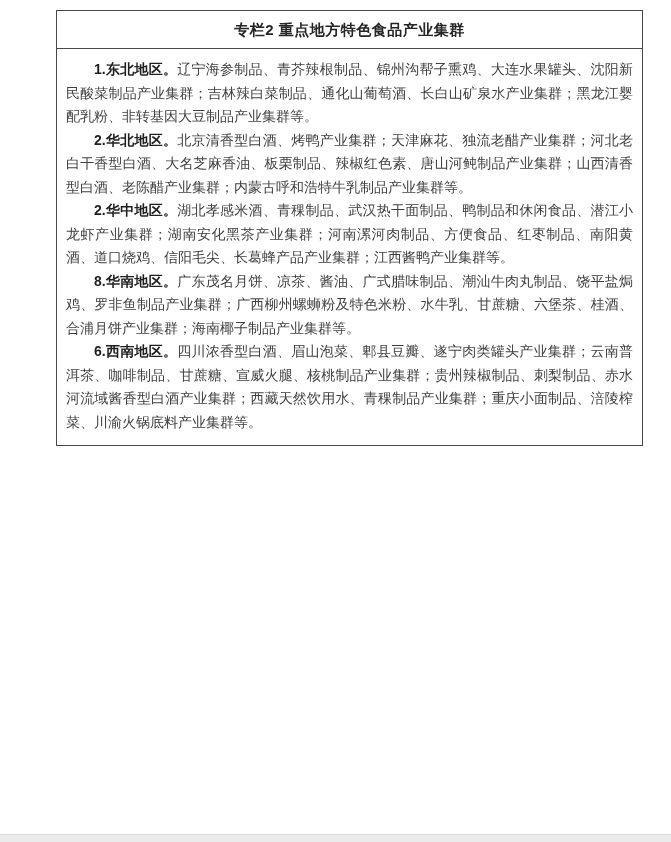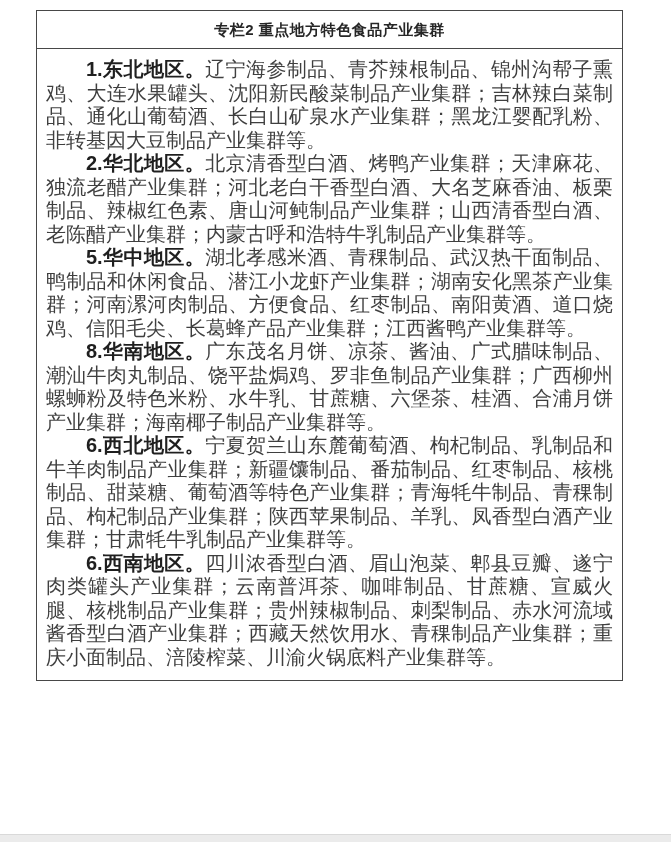--- a/index.html
+++ b/index.html
@@ -16,21 +16,21 @@
   }
   .page {
     position: absolute;
     left: 0; top: 0;
     width: 671px;
     height: 842px;
     background: #ffffff;
   }
   .box {
     position: absolute;
-    left: 36px;
+    left: 56px;
     top: 10px;
     width: 587px;
     box-sizing: border-box;
     border: 1px solid #474747;
     background: #ffffff;
   }
   .box-title {
     height: 37px;
     line-height: 37px;
     text-align: center;
@@ -38,21 +38,21 @@
     font-weight: bold;
     color: #262626;
     border-bottom: 1px solid #474747;
     letter-spacing: 0.5px;
   }
   .box-body {
     padding: 9px 9px 11px 9px;
   }
   .box-body p {
     margin: 0;
-    font-size: 20px;
+    font-size: 14px;
     line-height: 23.5px;
     color: #3f3f3f;
     text-align: justify;
     text-indent: 2em;
     word-break: break-all;
   }
   .box-body p + p {
   }
   .box-body p b {
     color: #1f1f1f;
@@ -74,25 +74,24 @@
 <div class="page">
 
   <div class="box">
     <div class="box-title">专栏2 重点地方特色食品产业集群</div>
 
     <div class="box-body">
       <p><b>1.东北地区。</b><span>辽宁海参制品、青芥辣根制品、锦州沟帮子熏鸡、大连水果罐头、沈阳新民酸菜制品产业集群；吉林辣白菜制品、通化山葡萄酒、长白山矿泉水产业集群；黑龙江婴配乳粉、非转基因大豆制品产业集群等。</span></p>
 
       <p><b>2.华北地区。</b><span>北京清香型白酒、烤鸭产业集群；天津麻花、独流老醋产业集群；河北老白干香型白酒、大名芝麻香油、板栗制品、辣椒红色素、唐山河鲀制品产业集群；山西清香型白酒、老陈醋产业集群；内蒙古呼和浩特牛乳制品产业集群等。</span></p>
 
-      <p><b>5.华中地区。</b><span>湖北孝感米酒、青稞制品、武汉热干面制品、鸭制品和休闲食品、潜江小龙虾产业集群；湖南安化黑茶产业集群；河南漯河肉制品、方便食品、红枣制品、南阳黄酒、道口烧鸡、信阳毛尖、长葛蜂产品产业集群；江西酱鸭产业集群等。</span></p>
+      <p><b>2.华中地区。</b><span>湖北孝感米酒、青稞制品、武汉热干面制品、鸭制品和休闲食品、潜江小龙虾产业集群；湖南安化黑茶产业集群；河南漯河肉制品、方便食品、红枣制品、南阳黄酒、道口烧鸡、信阳毛尖、长葛蜂产品产业集群；江西酱鸭产业集群等。</span></p>
 
       <p><b>8.华南地区。</b><span>广东茂名月饼、凉茶、酱油、广式腊味制品、潮汕牛肉丸制品、饶平盐焗鸡、罗非鱼制品产业集群；广西柳州螺蛳粉及特色米粉、水牛乳、甘蔗糖、六堡茶、桂酒、合浦月饼产业集群；海南椰子制品产业集群等。</span></p>
 
 
-      <p><b>6.西北地区。</b><span>宁夏贺兰山东麓葡萄酒、枸杞制品、乳制品和牛羊肉制品产业集群；新疆馕制品、番茄制品、红枣制品、核桃制品、甜菜糖、葡萄酒等特色产业集群；青海牦牛制品、青稞制品、枸杞制品产业集群；陕西苹果制品、羊乳、凤香型白酒产业集群；甘肃牦牛乳制品产业集群等。</span></p>
 
       <p><b>6.西南地区。</b><span>四川浓香型白酒、眉山泡菜、郫县豆瓣、遂宁肉类罐头产业集群；云南普洱茶、咖啡制品、甘蔗糖、宣威火腿、核桃制品产业集群；贵州辣椒制品、刺梨制品、赤水河流域酱香型白酒产业集群；西藏天然饮用水、青稞制品产业集群；重庆小面制品、涪陵榨菜、川渝火锅底料产业集群等。</span></p>
     </div>
   </div>
 
   <div class="bottom-strip"></div>
 </div>
 
 </body></html>

